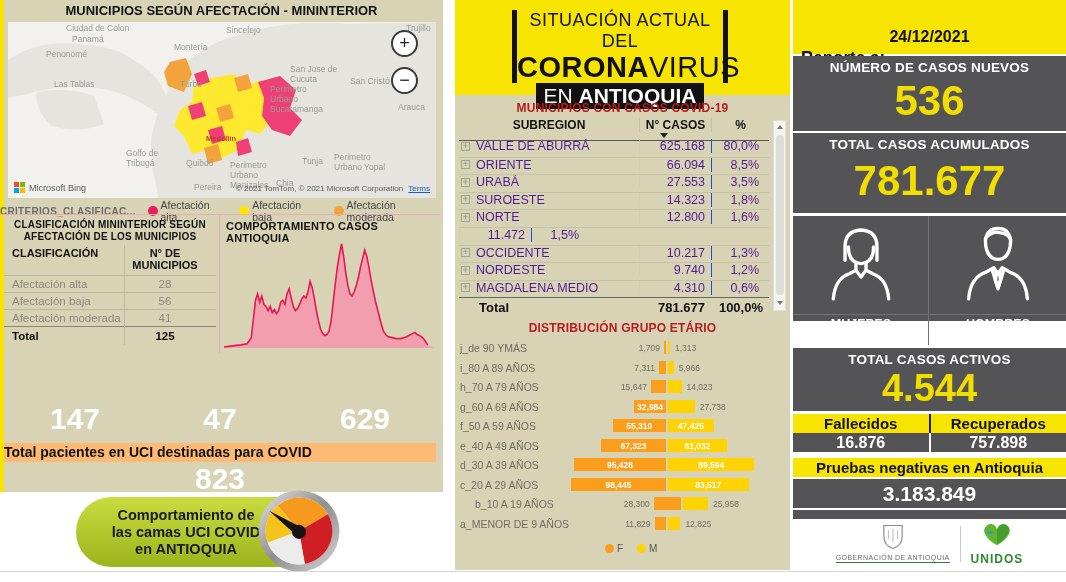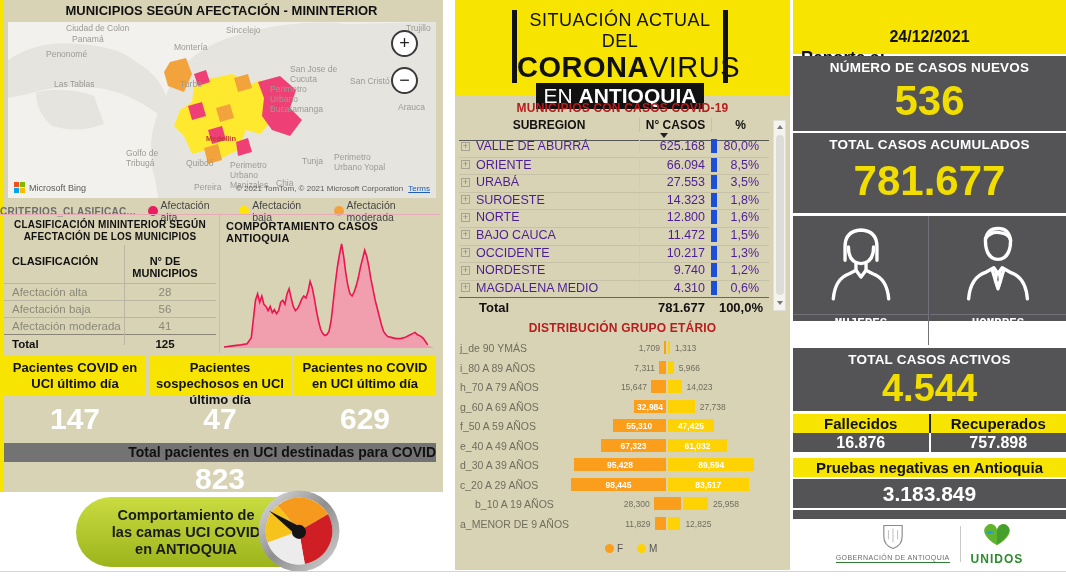--- a/index.html
+++ b/index.html
@@ -26,40 +26,40 @@
   #map-legend { position:absolute; left:0; top:199px; width:443px; display:flex; justify-content:center; align-items:center; gap:12px; font-size:10.5px; color:#454545; }
   #legend-title { color:#6b6b6b; font-size:10px; font-weight:bold; letter-spacing:.3px; }
   .lgitem { display:flex; align-items:center; gap:3px; }
   .lgdot { width:10px; height:10px; border-radius:50%; display:inline-block; }
 
   #panel-sep-h { position:absolute; left:0; top:214px; width:440px; height:1px; background:#e6aab8; }
   #panel-sep-v { position:absolute; left:219px; top:215px; width:1px; height:138px; background:#e6aab8; }
 
   #class-panel { position:absolute; left:4px; top:216px; width:212px; height:136px; }
   .class-title { text-align:center; font-size:10px; font-weight:bold; color:#111; padding:3px 8px 2px; line-height:12px; letter-spacing:.2px; }
-  .class-header { display:flex; font-weight:bold; font-size:11px; color:#111; padding:2px 0 4px;margin-top:8px; }
+  .class-header { display:flex; font-weight:bold; font-size:11px; color:#111; padding:2px 0 4px; }
   .class-header .c1 { width:118px; padding-left:8px; }
   .class-header .c2 { width:86px; text-align:center; line-height:12px; }
   #class-vline { position:absolute; left:120px; top:29px; width:1px; height:100px; background:#bcb7a2; }
   .crow { display:flex; border-top:1px solid #bcb7a2; font-size:11.5px; color:#8b8879; height:17px; align-items:center; }
   .crow .cname { width:118px; padding-left:8px; }
   .crow .cval { width:86px; text-align:center; }
   .crow-total { display:flex; border-top:1px solid #8a8576; font-size:11.5px; font-weight:bold; color:#111; height:18px; align-items:center; }
   .crow-total .cname { width:118px; padding-left:8px; }
   .crow-total .cval { width:86px; text-align:center; }
 
   #comp-panel { position:absolute; left:222px; top:216px; width:214px; height:136px; }
   .comp-title { font-size:11px; font-weight:bold; color:#111; padding:4px 0 2px 4px; letter-spacing:.2px; }
   #comp-svg { position:absolute; left:2px; top:22px; }
 
   #uci-cards { position:absolute; left:4px; top:356px; width:432px; display:flex; gap:3px; }
   .ucihead { flex:1; background:#f7e400; height:40px; font-size:13px; font-weight:bold; color:#111; text-align:center; padding-top:4px; line-height:16px; }
   #uci-values { position:absolute; left:4px; top:396px; width:432px; display:flex; gap:3px; }
   .ucival { flex:1; text-align:center; font-size:30px; font-weight:bold; color:#fff; padding-top:6px; }
-  #uci-total-bar { position:absolute; left:4px; top:443px; width:432px; height:19px; background:#737373; text-align:right; font-size:14px; font-weight:bold; color:#111; line-height:19px; }
+  #uci-total-bar { position:absolute; left:4px; top:443px; width:432px; height:19px; background:#fdba74; text-align:left; font-size:14px; font-weight:bold; color:#111; line-height:19px; }
   #uci-total-val { position:absolute; left:4px; top:462px; width:432px; text-align:center; font-size:30px; font-weight:bold; color:#fff; }
 
   #gauge-pill { position:absolute; left:76px; top:497px; width:246px; height:70px; border-radius:35px; background:linear-gradient(180deg,#c9dc40,#9cb41c); display:flex; align-items:center; cursor:pointer; }
   #gauge-pill .pill-text { padding-left:30px; width:190px; font-size:14.5px; font-weight:bold; color:#1a1a1a; text-align:center; line-height:17px; }
   #gauge { position:absolute; left:255px; top:487px; width:88px; height:88px; }
 
   
   #mid-col { position:absolute; left:455px; top:0; width:335px; height:570px; background:#d9d3b6; }
   #mid-yellow { position:absolute; left:0; top:0; width:335px; height:95px; background:#f7e400; }
   .hdr-bar { position:absolute; top:10px; width:5px; height:73px; background:#111; }
@@ -78,21 +78,21 @@
   #sub-header .h2 { width:72px; text-align:center; border-left:1px solid #c7c1a8; }
   #sub-header .h3 { width:58px; text-align:center; border-left:1px solid #c7c1a8; }
   #sort-arrow { position:absolute; left:205px; top:133px; width:0; height:0; border-left:4px solid transparent; border-right:4px solid transparent; border-top:5px solid #222; }
   #sub-rows { position:absolute; left:4px; top:139px; width:310px; }
   .srow { display:flex; align-items:flex-start; height:17.6px; border-top:1px solid #c7c1a8; font-size:12.5px; color:#4c1d95; }
   .srow:first-child { border-top:none; }
   .sname { flex:1; display:flex; align-items:center; gap:6px; padding-left:2px; overflow:hidden; white-space:nowrap; }
   .expand-icon { width:9px; height:9px; border:1px solid #a6a390; font-size:9px; line-height:7px; text-align:center; color:#8b8879; flex:0 0 9px; }
   .expand-icon::before { content:"+"; }
   .scas { width:72px; text-align:right; padding-right:6px; border-left:1px solid #d2cdb5; }
-  .spct { width:58px; text-align:right; padding-right:10px; border-left:6px solid #1d4ed8; }
+  .spct { width:58px; text-align:right; padding-right:10px; border-left:1px solid #1d4ed8; }
   #sub-total { position:absolute; left:4px; top:297px; width:310px; display:flex; border-top:1px solid #666; font-size:13px; font-weight:bold; color:#111; height:19px; align-items:center; }
   #sub-total .t1 { flex:1; padding-left:20px; }
   #sub-total .t2 { width:72px; text-align:right; padding-right:6px; }
   #sub-total .t3 { width:58px; text-align:right; padding-right:6px; }
 
   #mid-scrollbar { position:absolute; left:318px; top:120px; width:13px; height:191px; background:#f4f3ef; border:1px solid #e0dfda; }
   .sb-arrow { position:absolute; left:0; width:11px; height:11px; }
   .sb-arrow::before { content:""; position:absolute; left:2.5px; width:0; height:0; border-left:3px solid transparent; border-right:3px solid transparent; }
   #sb-up { top:1px; } #sb-up::before { top:3px; border-bottom:4px solid #777; }
   #sb-down { bottom:1px; } #sb-down::before { top:3px; border-top:4px solid #777; }
@@ -114,21 +114,21 @@
   
   #right-col { position:absolute; left:793px; top:0; width:273px; height:582px; }
   #report-box { position:absolute; left:0; top:0; width:273px; height:54px; background:#f7e400; }
   #report-label { position:absolute; left:8px; top:4px; font-size:17px; font-weight:bold; color:#111;margin-top:44px; }
   #report-date { position:absolute; left:0; top:28px; width:273px; text-align:center; font-size:16px; font-weight:bold; color:#111; }
   .gbox { position:absolute; left:0; width:273px; background:#545457; }
   .gbox .glabel { display:block; text-align:center; font-size:13.5px; font-weight:bold; color:#fff; padding-top:4px; letter-spacing:.2px; }
   .gbox .gvalue { display:block; text-align:center; font-weight:bold; color:#f1de00; }
   #box-new { top:56px; height:75px; } #box-new .gvalue { font-size:42px; margin-top:2px; }
   #box-acum { top:133px; height:80px; } #box-acum .gvalue { font-size:42px; margin-top:5px; }
-  #box-gender { top:216px; height:105px; background:#545457;font-family:Liberation Mono, monospace; }
+  #box-gender { top:216px; height:105px; background:#545457; }
   .ghalf { position:absolute; top:0; width:136px; height:129px; }
   #ghalf-f { left:0; border-right:1px solid #72727a; }
   #ghalf-m { left:137px; }
   .gicon { position:absolute; left:26px; top:5px; width:84px; height:92px; }
   .glab2 { position:absolute; left:0; top:98px; width:136px; text-align:center; font-size:12.5px; font-weight:bold; color:#fff; border-top:1px solid #72727a; padding-top:2px; }
   .gnum2 { position:absolute; left:0; top:112px; width:136px; text-align:center; font-size:16px; font-weight:bold; color:#fff; }
   #box-active { top:348px; height:63px; } #box-active .gvalue { font-size:38px; }
   #fr-heads { position:absolute; left:0; top:414px; width:273px; height:19px; background:#222; display:flex; gap:2px; }
   #fr-heads div { flex:1; background:#f7e400; text-align:center; font-size:15px; font-weight:bold; color:#111; line-height:19px; }
   #fr-vals { position:absolute; left:0; top:433px; width:273px; height:19px; display:flex; gap:2px; background:#fff; }
@@ -264,25 +264,20 @@
     </div>
 
     <div id="comp-panel">
       <div class="comp-title">COMPORTAMIENTO CASOS ANTIOQUIA</div>
       <svg id="comp-svg" width="210" height="112" viewBox="0 0 210 112">
         <polygon id="area-fill" points="0,110 0.0,109.0 8.4,107.9 16.8,106.9 23.1,105.8 27.3,99.6 29.4,80.9 31.5,62.2 33.6,55.9 35.7,64.2 37.8,58.0 39.9,66.3 42.0,68.4 44.1,72.6 46.2,68.4 48.3,74.6 50.4,71.5 52.5,75.7 54.6,72.6 56.7,64.2 58.8,62.2 60.9,66.3 63.0,55.9 65.1,50.7 67.2,60.1 69.3,68.4 71.4,72.6 73.5,70.5 75.6,66.3 77.7,61.1 79.8,58.0 81.9,60.1 84.0,53.8 86.1,43.4 88.2,49.7 90.3,60.1 92.4,72.6 94.5,83.0 96.6,91.3 98.7,95.4 100.8,97.5 102.9,96.5 105.0,93.4 107.1,83.0 109.2,64.2 111.3,45.5 113.4,28.9 115.5,16.4 117.6,6.0 119.7,18.5 121.8,35.1 123.9,47.6 126.0,55.9 128.1,58.0 130.2,53.8 132.3,47.6 134.4,39.3 136.5,28.9 138.6,20.6 140.7,12.2 142.8,18.5 144.9,28.9 147.0,41.4 149.1,51.8 151.2,62.2 153.3,70.5 155.4,78.8 157.5,87.1 159.6,93.4 161.7,96.5 163.8,98.6 168.0,99.6 172.2,100.6 176.4,100.6 180.6,99.6 184.8,97.5 189.0,95.4 191.1,94.4 193.2,96.5 197.4,98.6 199.5,100.6 201.6,103.8 203.7,106.9 210,110" fill="#f19fae"></polygon>
         <polyline id="area-stroke" points="0.0,109.0 8.4,107.9 16.8,106.9 23.1,105.8 27.3,99.6 29.4,80.9 31.5,62.2 33.6,55.9 35.7,64.2 37.8,58.0 39.9,66.3 42.0,68.4 44.1,72.6 46.2,68.4 48.3,74.6 50.4,71.5 52.5,75.7 54.6,72.6 56.7,64.2 58.8,62.2 60.9,66.3 63.0,55.9 65.1,50.7 67.2,60.1 69.3,68.4 71.4,72.6 73.5,70.5 75.6,66.3 77.7,61.1 79.8,58.0 81.9,60.1 84.0,53.8 86.1,43.4 88.2,49.7 90.3,60.1 92.4,72.6 94.5,83.0 96.6,91.3 98.7,95.4 100.8,97.5 102.9,96.5 105.0,93.4 107.1,83.0 109.2,64.2 111.3,45.5 113.4,28.9 115.5,16.4 117.6,6.0 119.7,18.5 121.8,35.1 123.9,47.6 126.0,55.9 128.1,58.0 130.2,53.8 132.3,47.6 134.4,39.3 136.5,28.9 138.6,20.6 140.7,12.2 142.8,18.5 144.9,28.9 147.0,41.4 149.1,51.8 151.2,62.2 153.3,70.5 155.4,78.8 157.5,87.1 159.6,93.4 161.7,96.5 163.8,98.6 168.0,99.6 172.2,100.6 176.4,100.6 180.6,99.6 184.8,97.5 189.0,95.4 191.1,94.4 193.2,96.5 197.4,98.6 199.5,100.6 201.6,103.8 203.7,106.9" fill="none" stroke="#e8174f" stroke-width="1.6"></polyline>
       </svg>
     </div>
 
-    <div id="uci-cards">
-        <div class="ucihead">Pacientes COVID en UCI último día</div>
-        <div class="ucihead">Pacientes sospechosos en UCI último día</div>
-        <div class="ucihead">Pacientes no COVID en UCI último día</div>
-      </div>
     <div id="uci-values">
         <div class="ucival">147</div>
         <div class="ucival">47</div>
         <div class="ucival">629</div>
       </div>
     <div id="uci-total-bar">Total pacientes en UCI destinadas para COVID</div>
     <div id="uci-total-val">823</div>
   </div>
 
   <div id="gauge-pill">
@@ -359,24 +354,20 @@
         </div>
         <div class="srow">
           <span class="sname">
             <span class="expand-icon"></span>
             <span class="sname-t">NORTE</span>
           </span>
           <span class="scas">12.800</span>
           <span class="spct">1,6%</span>
         </div>
         <div class="srow">
-          <span class="sname">
-            <span class="expand-icon"></span>
-            <span class="sname-t">BAJO CAUCA</span>
-          </span>
           <span class="scas">11.472</span>
           <span class="spct">1,5%</span>
         </div>
         <div class="srow">
           <span class="sname">
             <span class="expand-icon"></span>
             <span class="sname-t">OCCIDENTE</span>
           </span>
           <span class="scas">10.217</span>
           <span class="spct">1,3%</span>

